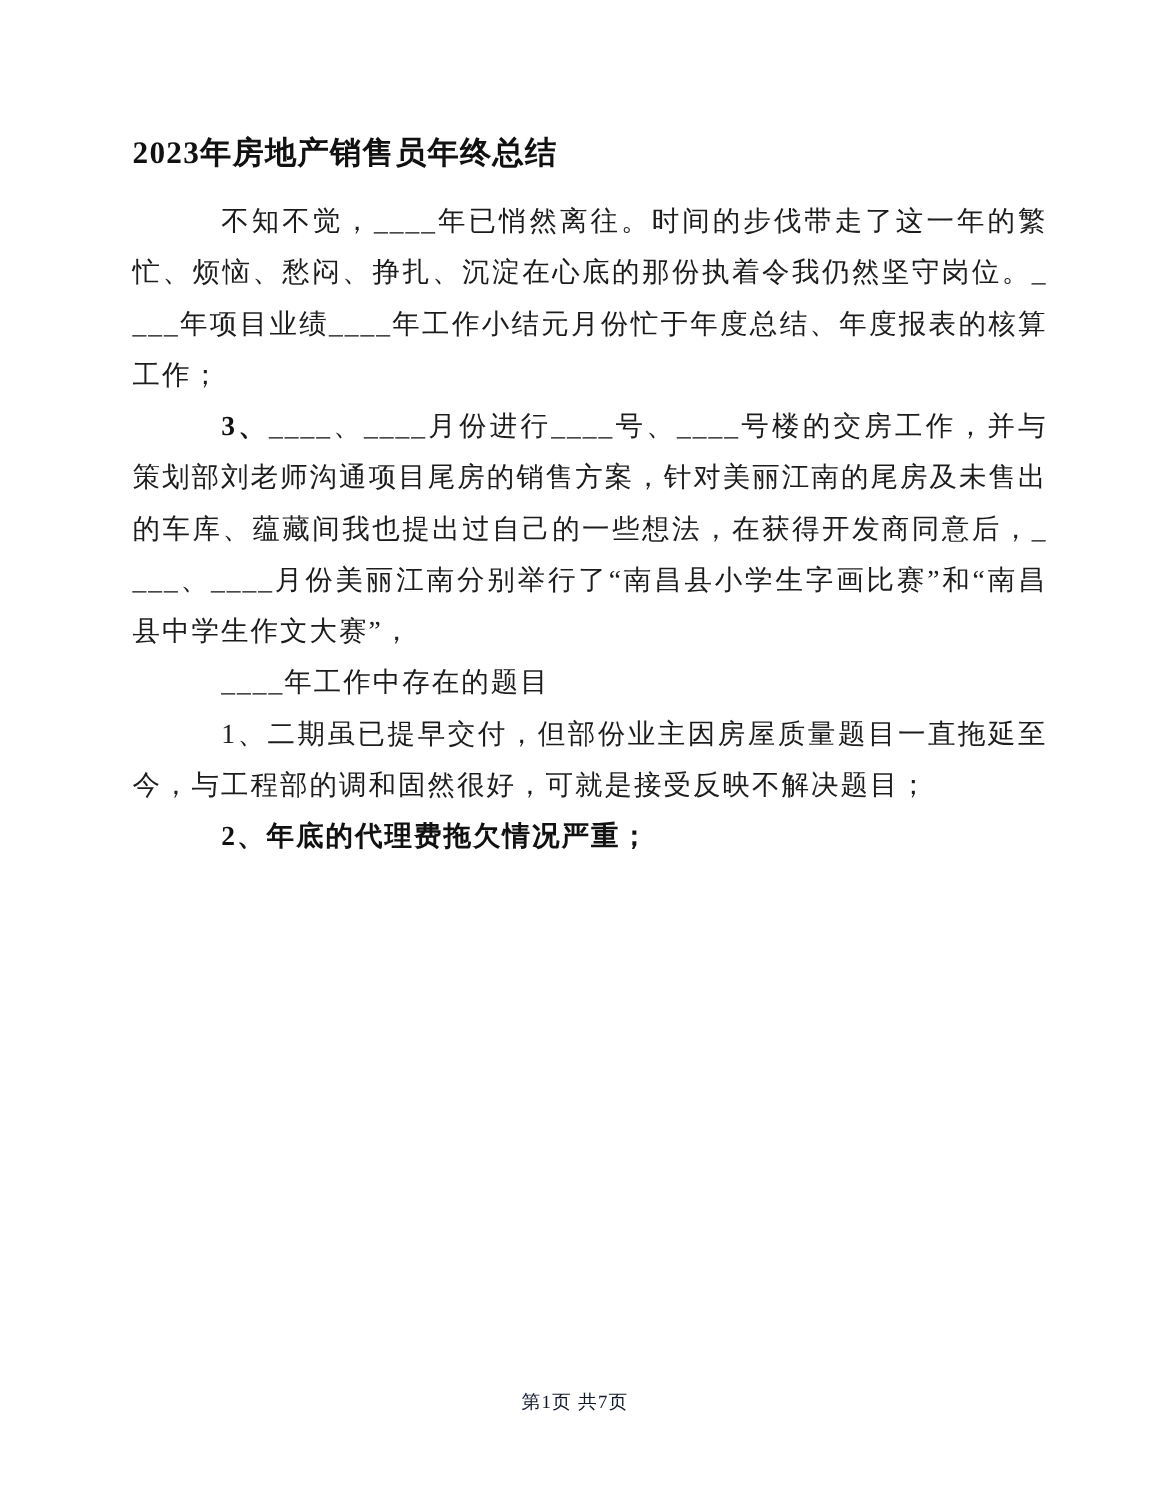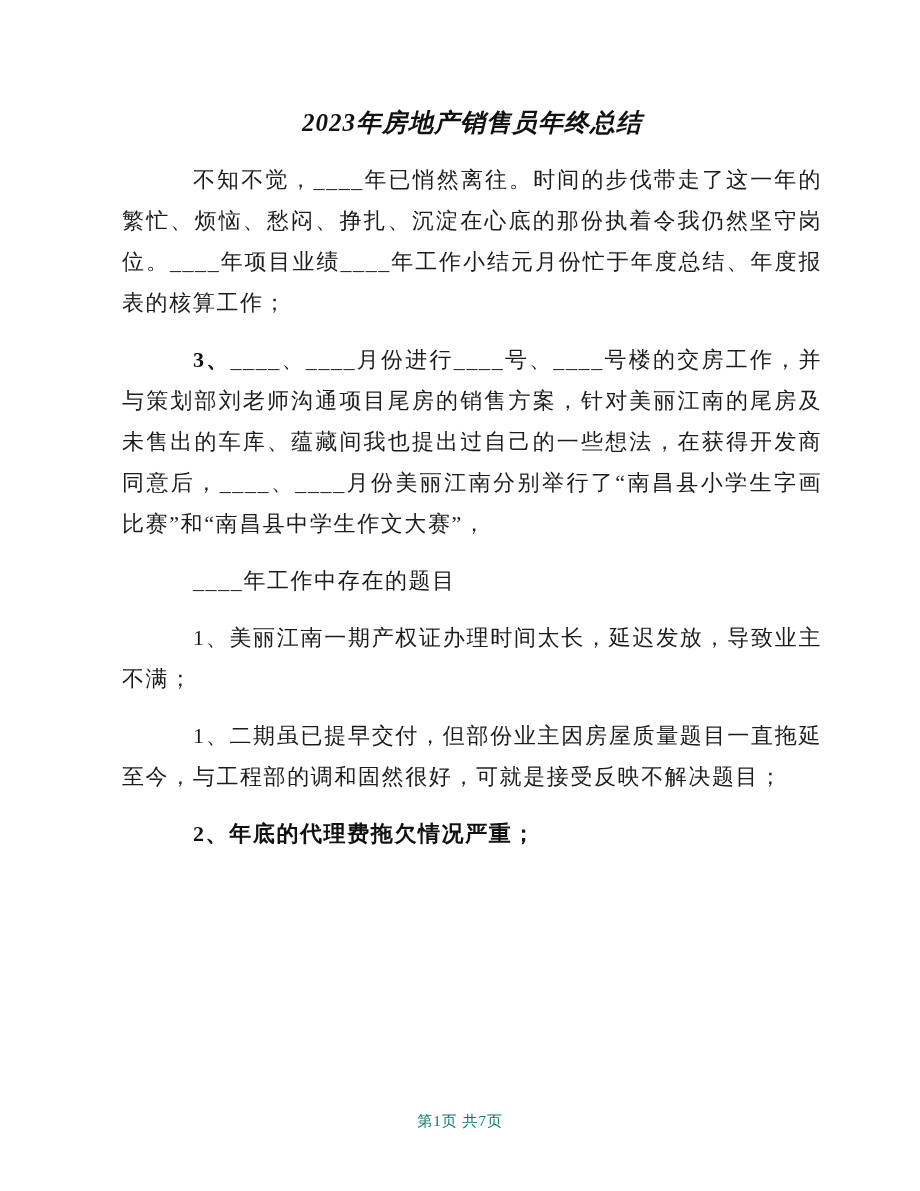--- a/index.html
+++ b/index.html
@@ -19,28 +19,27 @@
   .content {
     position: absolute;
     left: 106px;
     top: 103px;
     width: 732px;
   }
   .doc-title {
     font-size: 25px;
     font-weight: 700;
     line-height: 40px;
-    text-align: center;
+    text-align: left;
     letter-spacing: 1px;
     margin: 0 0 13px 0;
     color: #111111;
-    font-style: italic;
   }
   .doc-body p {
-    margin: 16px;
+    margin: 0;
     font-size: 22px;
     line-height: 41px;
     letter-spacing: 1.6px;
     text-align: justify;
     text-indent: 71px;
     word-break: break-all;
     line-break: anywhere;
     color: #1c1c1c;
   }
   .doc-body p .run-bold {
@@ -48,34 +47,33 @@
     color: #111111;
   }
   .page-footer {
     position: absolute;
     left: 0;
     top: 1112px;
     width: 100%;
     text-align: center;
     font-size: 15px;
     letter-spacing: 1px;
-    color: #0f766e;
+    color: #0f172a;
   }
 </style>
 </head>
 <body>
 
 <div class="page">
   <div class="content">
     <h1 class="doc-title">2023年房地产销售员年终总结</h1>
     <div class="doc-body">
         <p><span class="run">不知不觉，____年已悄然离往。时间的步伐带走了这一年的繁忙、烦恼、愁闷、挣扎、沉淀在心底的那份执着令我仍然坚守岗位。____年项目业绩____年工作小结元月份忙于年度总结、年度报表的核算工作；</span></p>
         <p><span class="run-bold">3、</span><span class="run">____、____月份进行____号、____号楼的交房工作，并与策划部刘老师沟通项目尾房的销售方案，针对美丽江南的尾房及未售出的车库、蕴藏间我也提出过自己的一些想法，在获得开发商同意后，____、____月份美丽江南分别举行了“南昌县小学生字画比赛”和“南昌县中学生作文大赛”，</span></p>
         <p><span class="run">____年工作中存在的题目</span></p>
-        <p><span class="run">1、美丽江南一期产权证办理时间太长，延迟发放，导致业主不满；</span></p>
         <p><span class="run">1、二期虽已提早交付，但部份业主因房屋质量题目一直拖延至今，与工程部的调和固然很好，可就是接受反映不解决题目；</span></p>
         <p><span class="run-bold">2、年底的代理费拖欠情况严重；</span></p>
       </div>
   </div>
   <div class="page-footer">
     <span>第1页 共7页</span>
   </div>
 </div>
 
 </body></html>

